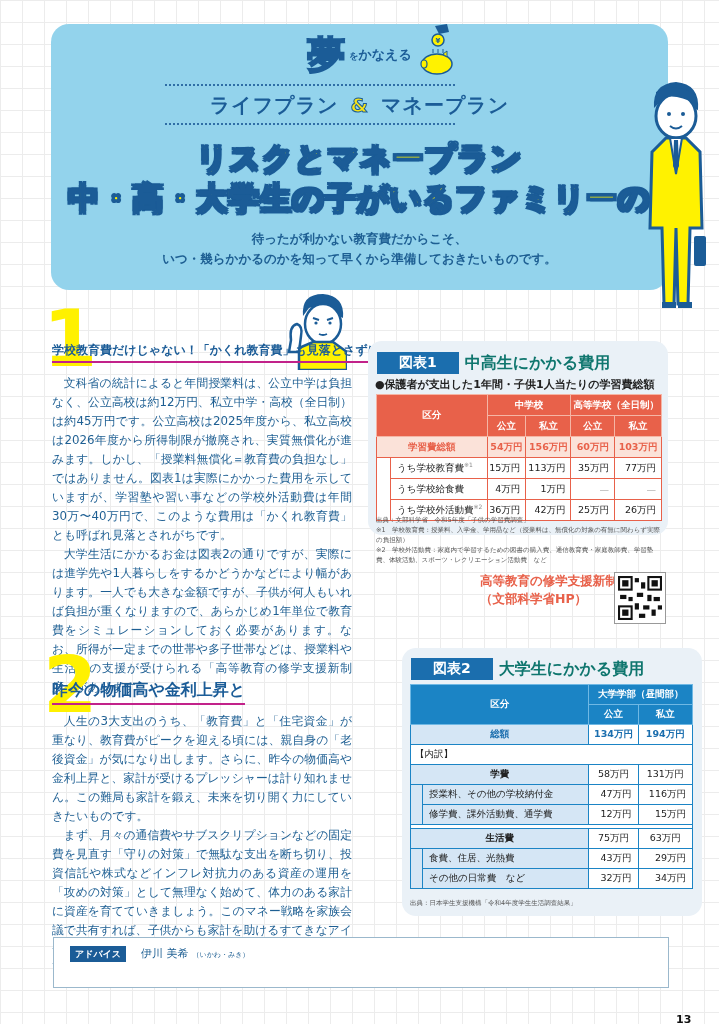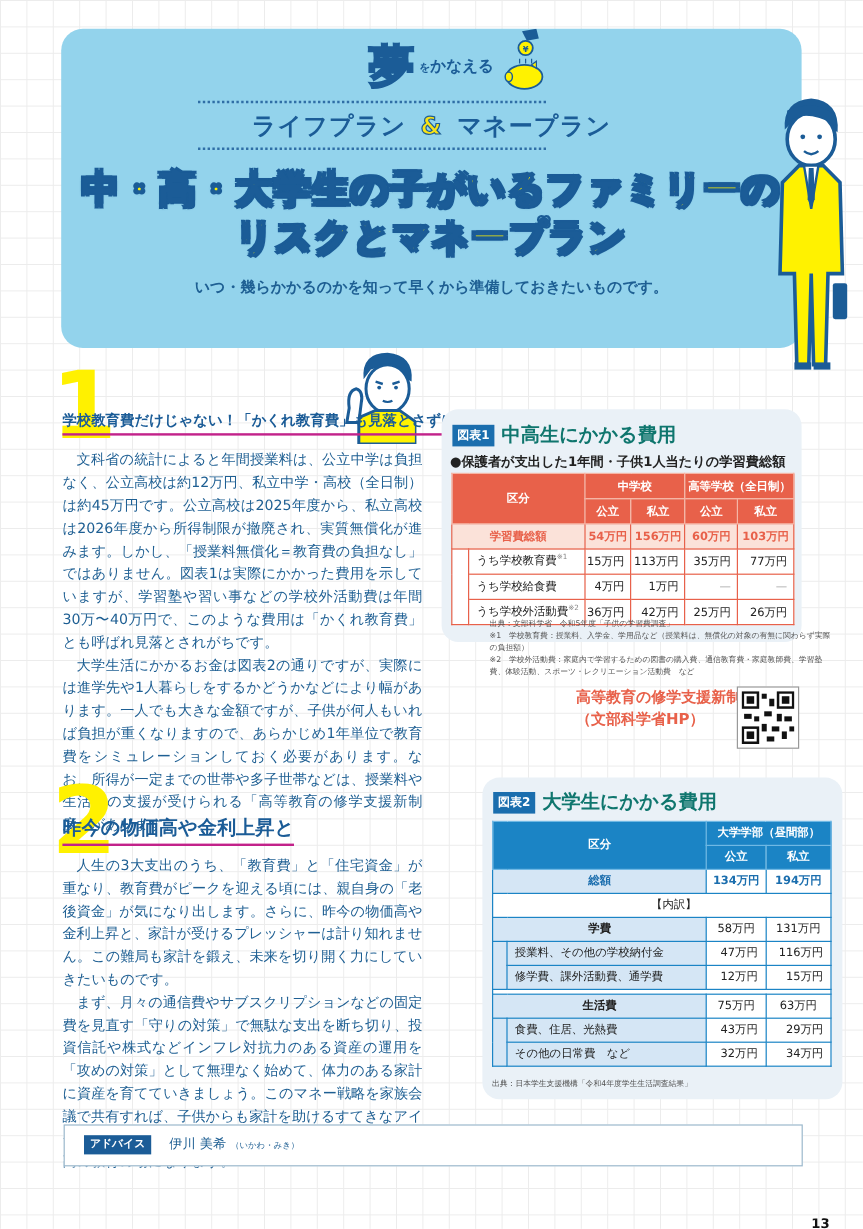--- a/index.html
+++ b/index.html
@@ -66,21 +66,21 @@
     font-size: 11.8px; line-height: 19px; color: #1e5f93; text-align: justify;
   }
   .body-text p { text-indent: 1em; }
 
   
   .panel {
     background: #eaf1f7; border-radius: 14px;
   }
   .fig-label {
     display: inline-block; background: #1b6eae; color: #fff;
-    font-size: 10px; font-weight: bold; padding: 2px 4px; margin-right: 6px;
+    font-size: 14px; font-weight: bold; padding: 2px 22px; margin-right: 6px;
     vertical-align: middle;
   }
   .fig-title { font-size: 16px; font-weight: bold; color: #0f766e; vertical-align: middle; }
 
   table { border-collapse: collapse; }
   .t1 { width: 286px; font-size: 9.5px; }
   .t1 td, .t1 th { border: 1px solid #e8614a; height: 21px; text-align: center; }
   .t1 .hd { background: #e8614a; color: #fff; font-weight: bold; border-color: #f5b5a5; }
   .t1 .total-row td { background: #fbe2d9; color: #e8614a; font-weight: bold; }
   .t1 .sub td { background: #fff; color: #222; }
@@ -102,21 +102,21 @@
   .t2 .grp td.val { background: #fff; }
   .t2 .sub td.lbl { background: #d5e6f5; text-align: left; padding-left: 6px; color: #222; }
   .t2 .sub td.num { background: #fff; text-align: right; padding-right: 6px; color: #222; }
   .t2 .indent { background: #d5e6f5; width: 12px; }
   .t2 .sep td { height: 4px; background: #fff; }
 
   .qr-text { font-size: 12.5px; font-weight: bold; color: #e8614a; line-height: 18px; }
   .qr { left: 614px; top: 572px; width: 52px; height: 52px; border: 1px solid #999; background: #fff; padding: 3px; }
 
   .advice {
-    left: 53px; top: 937px; width: 616px; height: 35px;
+    left: 53px; top: 937px; width: 616px; height: 51px;
     border: 1px solid #9bb8cc; background: #fff;
   }
   .advice-label {
     position: absolute; left: 16px; top: 8px; width: 56px; height: 16px;
     background: #1b5c97; color: #fff; font-size: 9px; font-weight: bold; text-align: center; line-height: 16px;
   }
   .advice-name { position: absolute; left: 87px; top: 8px; font-size: 11px; color: #1e5f93; }
   .advice-name small { font-size: 7px; margin-left: 4px; }
   .advice-desc { position: absolute; left: 202px; top: 10px; font-size: 8px; color: #1e5f93; letter-spacing: 1px; white-space: nowrap; }
 
@@ -139,24 +139,25 @@
     <ellipse cx="20" cy="40" rx="15" ry="10" fill="#fff200" stroke="#1b5c97" stroke-width="1.5"></ellipse>
     <ellipse cx="7" cy="40" rx="3" ry="4" fill="#fff200" stroke="#1b5c97" stroke-width="1.2"></ellipse>
     <path d="M26 30 L30 27 L30 33 Z" fill="#fff200" stroke="#1b5c97" stroke-width="1"></path>
   </svg>
   <div class="abs dotted" style="top:60px;"></div>
   <div class="abs lifeplan">
     <span>ライフプラン</span><span class="amp">&amp;</span><span>マネープラン</span>
   </div>
   <div class="abs dotted" style="top:99px;"></div>
   <div class="abs main-title">
+    <div>リスクとマネープラン</div>
     <div>中・高・大学生の子がいるファミリーの</div>
-    <div>リスクとマネープラン</div>
   </div>
   <div class="abs intro">
+    <div>待ったが利かない教育費だからこそ、</div>
     <div>いつ・幾らかかるのかを知って早くから準備しておきたいものです。</div>
   </div>
 </div>
 
 <svg class="abs man-standing" viewBox="0 0 70 232">
   <path d="M14 30 Q12 6 36 4 Q60 6 58 32 L52 30 Q44 18 22 22 Z" fill="#1b5c97"></path>
   <ellipse cx="36" cy="38" rx="20" ry="22" fill="#fff" stroke="#1b5c97" stroke-width="3"></ellipse>
   <path d="M16 24 Q30 12 56 26 L56 18 Q40 4 16 14 Z" fill="#1b5c97"></path>
   <circle cx="29" cy="36" r="2" fill="#1b5c97"></circle>
   <circle cx="43" cy="36" r="2" fill="#1b5c97"></circle>
@@ -228,21 +229,21 @@
     </tr>
     <tr class="sub">
       <td class="lbl"><span>うち学校外活動費</span><sup>※2</sup></td>
       <td class="num">36万円</td>
       <td class="num">42万円</td>
       <td class="num">25万円</td>
       <td class="num">26万円</td>
     </tr>
   </tbody>
     </table>
-  <div class="notes" style="position:absolute; left:8px; top:174px; width:288px;margin-left:32px;">
+  <div class="notes" style="position:absolute; left:8px; top:174px; width:288px;">
     <div>出典：文部科学省　令和5年度「子供の学習費調査」</div>
     <div>※1　学校教育費：授業料、入学金、学用品など（授業料は、無償化の対象の有無に関わらず実際の負担額）</div>
     <div>※2　学校外活動費：家庭内で学習するための図書の購入費、通信教育費・家庭教師費、学習塾費、体験活動、スポーツ・レクリエーション活動費　など</div>
   </div>
 </div>
 
 <div class="abs qr-text" style="left:480px; top:572px;">
   <div>高等教育の修学支援新制度</div>
   <div>（文部科学省HP）</div>
 </div>
@@ -292,21 +293,21 @@
     <tr>
       <td class="hd">公立</td>
       <td class="hd">私立</td>
     </tr>
     <tr class="total">
       <td colspan="2">総額</td>
       <td class="val">134万円</td>
       <td class="val">194万円</td>
     </tr>
     <tr class="plain">
-      <td colspan="4" style="text-align:center; padding-left:20px;">【内訳】</td>
+      <td colspan="4" style="text-align:left; padding-left:4px;">【内訳】</td>
     </tr>
     <tr class="grp">
       <td class="g-lbl" colspan="2" style="font-weight:bold;">学費</td>
       <td class="val">58万円</td>
       <td class="val">131万円</td>
     </tr>
     <tr class="sub">
       <td class="indent" rowspan="2"></td>
       <td class="lbl">授業料、その他の学校納付金</td>
       <td class="num">47万円</td>

